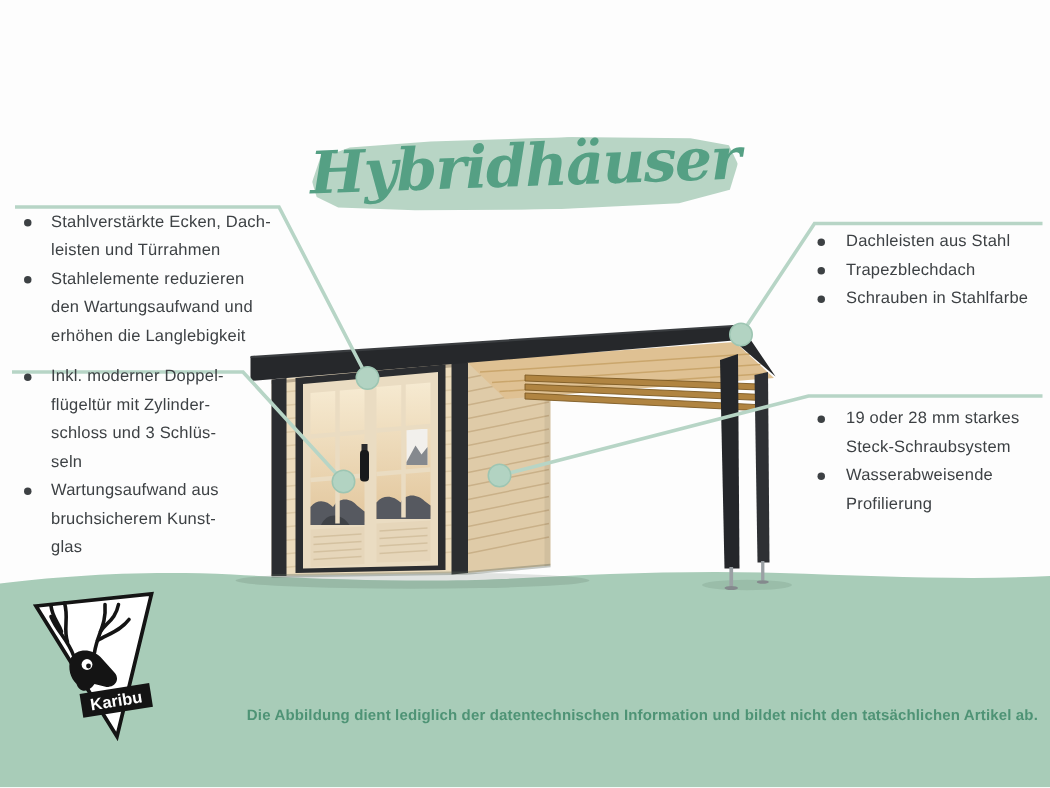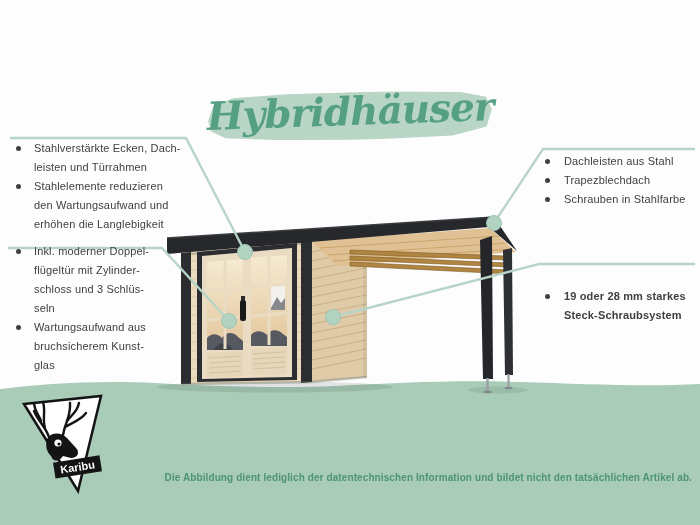--- a/index.html
+++ b/index.html
@@ -24,21 +24,21 @@
   .callout{position:absolute;color:#3d4144;font-size:11px;line-height:19px;letter-spacing:.15px;}
   .callout ul{list-style:none;margin:0;padding:0;}
   .callout li{display:flex;align-items:flex-start;justify-content:space-between;}
   .bullet{flex:none;width:5px;height:5px;border-radius:50%;background:#3d4144;margin:7px 0 0 0;}
   .callout .txt{white-space:pre-line;flex:1;}
   .callout.left .bullet{margin-left:6px;margin-right:13px;}
   .callout.right .bullet{margin-left:2px;margin-right:14px;}
   #co-top-left{left:10px;top:139px;width:185px;}
   #co-bottom-left{left:10px;top:242px;width:185px;}
   #co-top-right{left:543px;top:152px;width:155px;}
-  #co-bottom-right{left:543px;top:287px;width:155px;font-weight:bold;}
+  #co-bottom-right{left:543px;top:270px;width:155px;}
   
   .disclaimer{
     position:absolute;right:8px;top:472px;font-size:10px;font-weight:bold;
     color:#4e9375;letter-spacing:.1px;white-space:nowrap;
   }
   
   .layer{position:absolute;left:0;top:0;}
 </style>
 </head>
 <body>
@@ -197,20 +197,25 @@
         </li>
     </ul>
   </div>
 
   <div class="callout right" id="co-bottom-right">
     <ul>
       <li>
           <span class="bullet"></span>
           <span class="txt">19 oder 28 mm starkes
 Steck-Schraubsystem</span>
+        </li>
+      <li>
+          <span class="bullet"></span>
+          <span class="txt">Wasserabweisende
+Profilierung</span>
         </li>
     </ul>
   </div>
 
   <svg class="layer" style="left:10px;top:390px;" width="105" height="120" viewBox="0 0 105 120">
     <polygon points="14,14 91,6 68,101" fill="#ffffff" stroke="#141414" stroke-width="2.5"></polygon>
     <g stroke="#141414" stroke-width="2.4" fill="none" stroke-linecap="round">
       <path d="M39,47 C35,36 28,31 24,21"></path>
       <path d="M31,31 C29,25 25,22 24,14"></path>
       <path d="M35,38 C32,29 36,22 33,12"></path>

